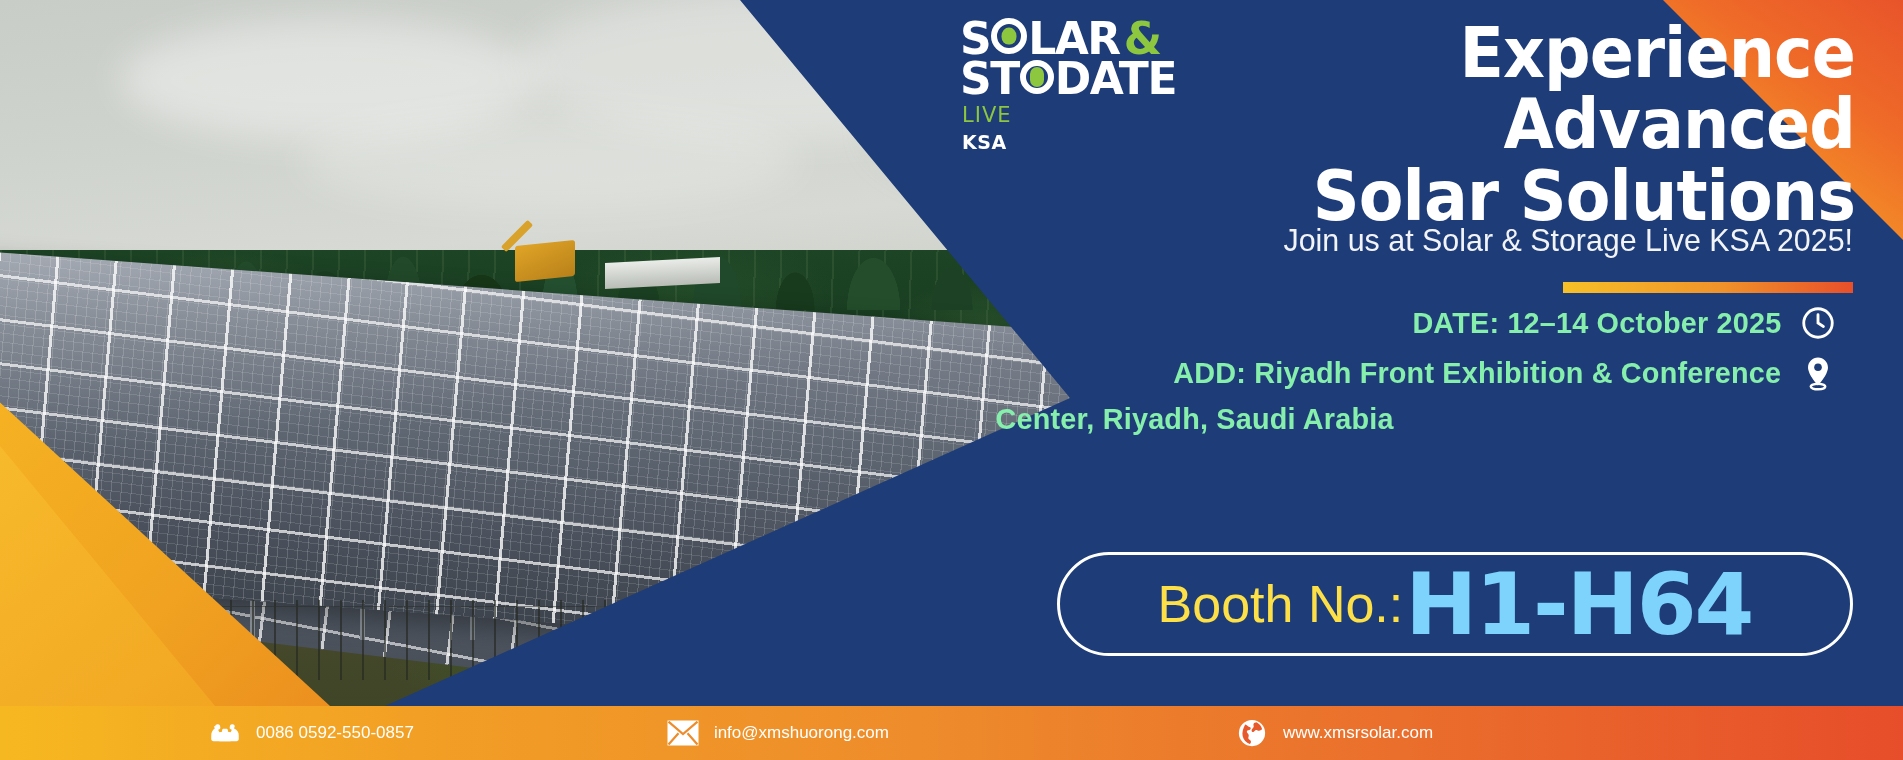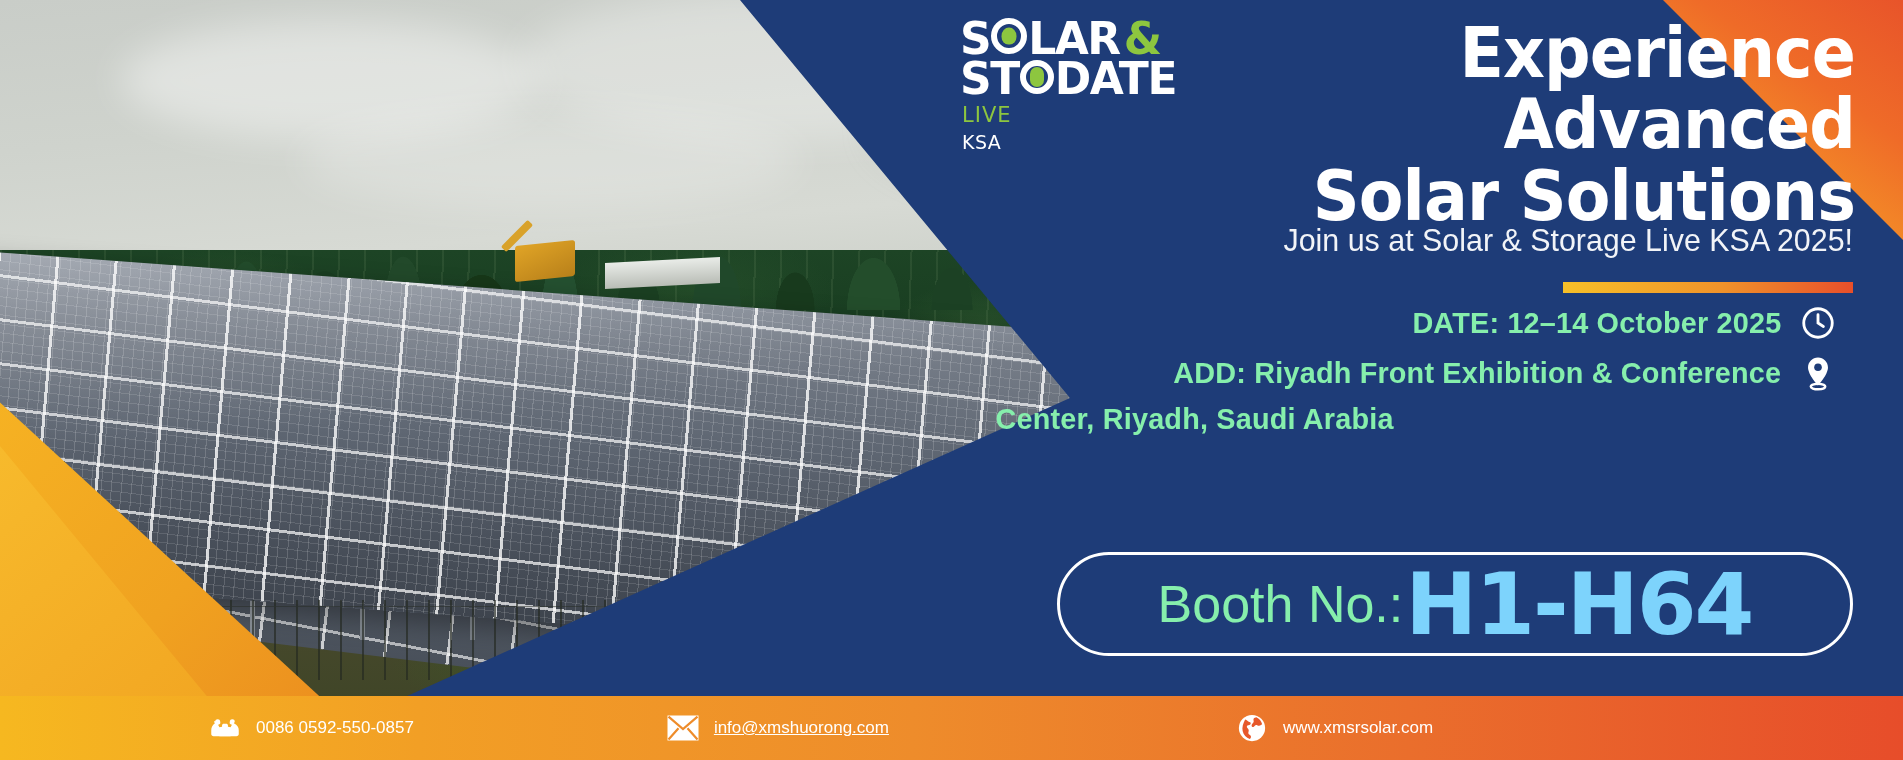--- a/index.html
+++ b/index.html
@@ -252,21 +252,21 @@
     flex-direction:column;
   }
   .logo-live {
     font-family:"DejaVu Sans", sans-serif;
     font-size:21px; font-weight:normal;
     letter-spacing:1px;
     color:#8dc63f;
   }
   .logo-ksa {
     font-family:"DejaVu Sans", sans-serif;
-    font-size:19px; font-weight:normal;
+    font-size:19px; font-weight:bold;
     letter-spacing:0.5px;
     color:#ffffff;
   }
 
   
   .headline {
     position:absolute;
     right:48px; top:18px;
     width:830px;
     text-align:right;
@@ -338,48 +338,48 @@
     width:796px; height:104px;
     border:3px solid #ffffff;
     border-radius:52px;
     display:flex; align-items:center; justify-content:center;
     gap:2px;
   }
   .booth-label {
     font-family:"Liberation Sans", sans-serif;
     font-size:52px;
     font-weight:normal;
-    color:#86efac;
+    color:#fde047;
     letter-spacing:0px;
   }
   .booth-value {
     font-family:"DejaVu Sans", sans-serif;
     font-size:86px;
     font-weight:bold;
     color:#7dd3fc;
     letter-spacing:-2px;
     line-height:1;
   }
 
   
   .bottombar {
     position:absolute;
     left:0; bottom:0;
-    width:1903px; height:64px;
+    width:1903px; height:54px;
     background:linear-gradient(90deg,#f6b820 0%,#f29f25 22%,#ee8c2b 48%,#ea6e2c 74%,#e74d2a 100%);
     display:flex; align-items:center;
   }
   .contact {
     display:flex; align-items:center; gap:14px;
     color:#ffffff;
     font-family:"Liberation Sans", sans-serif;
     font-size:17px;
   }
   .contact.phone  { margin-left:208px; }
-  .contact.email  { margin-left:252px;text-decoration:underline; }
+  .contact.email  { margin-left:252px; }
   .contact.web    { margin-left:346px; }
   .contact-icon {
     width:34px; height:34px;
     display:flex; align-items:center; justify-content:center;
     flex:0 0 34px;
   }
 </style>
 </head>
 <body>
 

